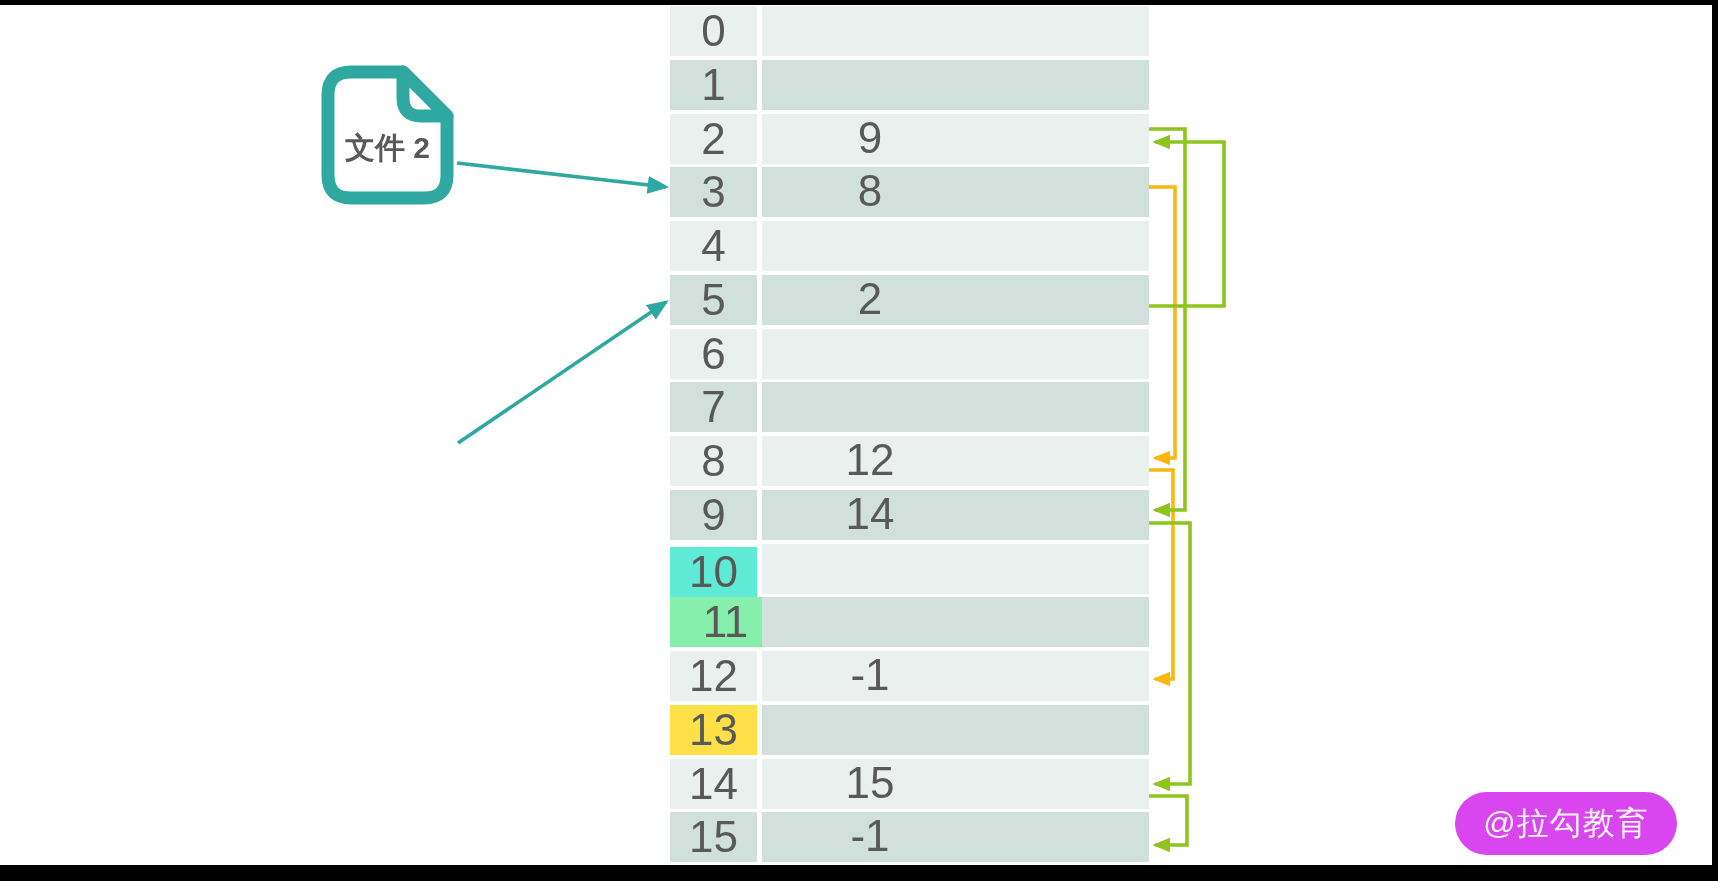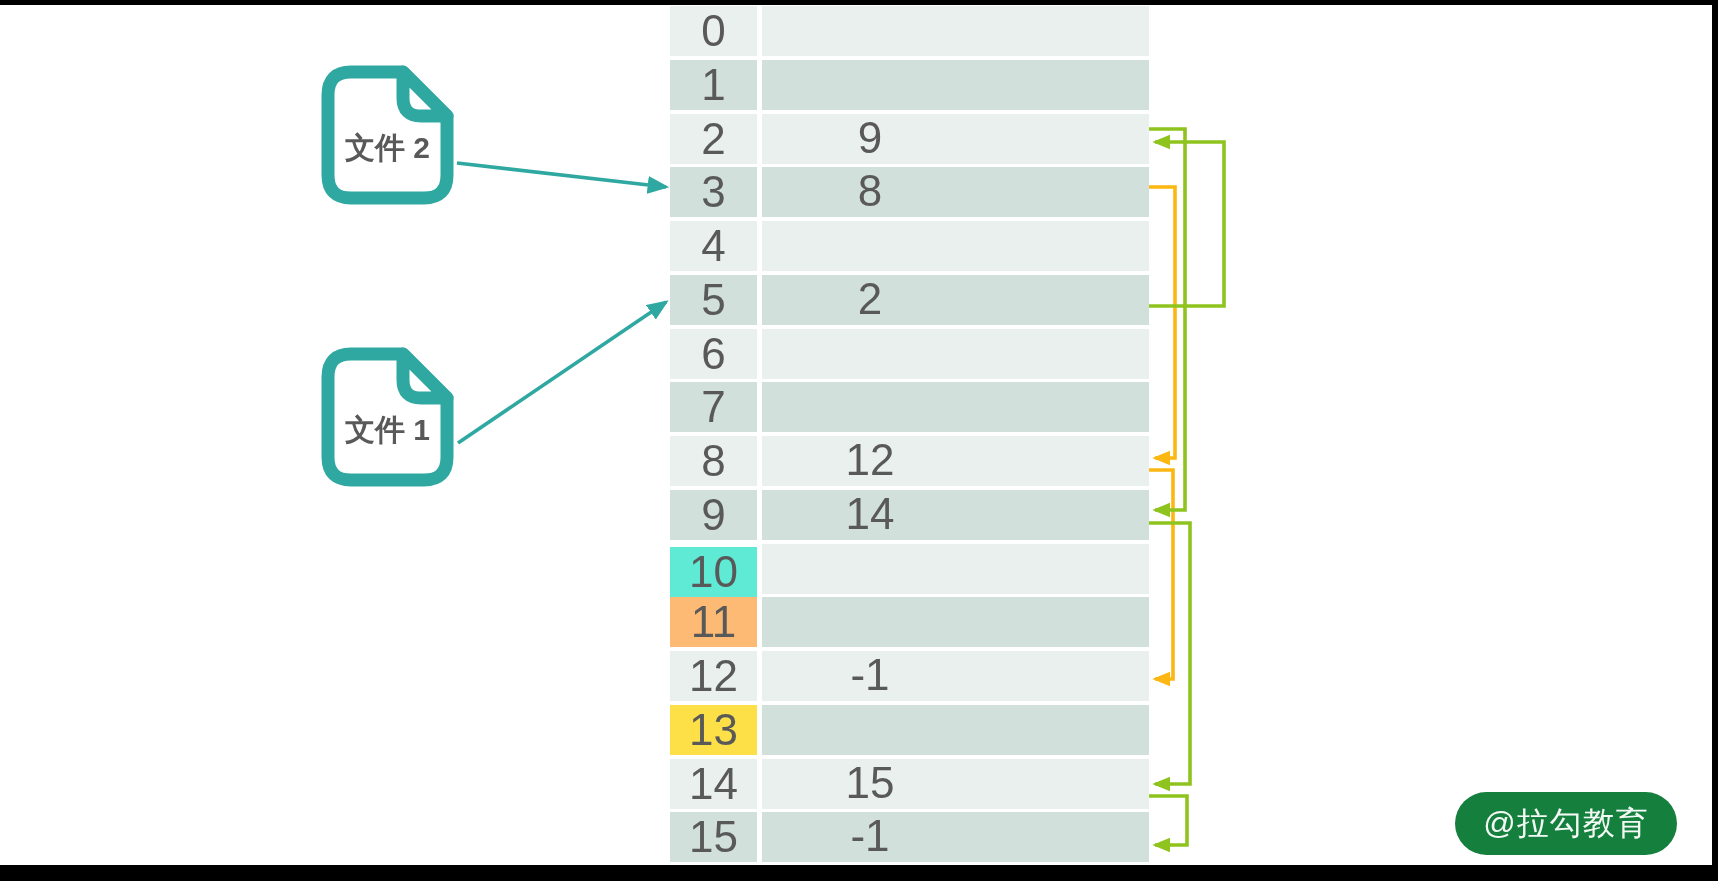--- a/index.html
+++ b/index.html
@@ -32,47 +32,40 @@
     position:absolute;left:0;top:59%;width:100%;transform:translateY(-50%);
     text-align:center;font-size:30px;font-weight:700;color:#595959;white-space:nowrap;
   }
 
   
   #overlay{position:absolute;left:0;top:0;width:1718px;height:881px;pointer-events:none;}
 
   
   #watermark{
     position:absolute;left:1455px;top:792px;width:222px;height:63px;border-radius:32px;
-    background:#15803d;display:flex;align-items:center;justify-content:center;
+    background:#d946ef;display:flex;align-items:center;justify-content:center;
     font-size:32px;color:rgba(255,255,255,0.95);letter-spacing:1px;white-space:nowrap;
   }
 </style>
 </head>
 <body>
 
 <div id="stage">
   <div id="bar-top" class="bar"></div>
   <div id="bar-bottom" class="bar"></div>
   <div id="bar-right" class="bar"></div>
 
   <div class="file-card" id="file-card-0" style="left:320px;top:65px;">
     <svg width="135" height="140" viewBox="0 0 135 140">
       <path d="M83 7 L127 51 V110 Q127 133 104 133 H31 Q8 133 8 110 V30 Q8 7 31 7 Z" fill="#ffffff" stroke="#30A8A2" stroke-width="13" stroke-linejoin="round"></path>
       <path d="M83 7 L83 33 Q83 51 101 51 L127 51 Z" fill="#ffffff" stroke="#30A8A2" stroke-width="13" stroke-linejoin="round"></path>
     </svg>
     <span class="file-label">文件 2</span>
   </div>
 
-  <div class="file-card" id="file-card-1" style="left:320px;top:347px;">
-    <svg width="135" height="140" viewBox="0 0 135 140">
-      <path d="M83 7 L127 51 V110 Q127 133 104 133 H31 Q8 133 8 110 V30 Q8 7 31 7 Z" fill="#ffffff" stroke="#30A8A2" stroke-width="13" stroke-linejoin="round"></path>
-      <path d="M83 7 L83 33 Q83 51 101 51 L127 51 Z" fill="#ffffff" stroke="#30A8A2" stroke-width="13" stroke-linejoin="round"></path>
-    </svg>
-    <span class="file-label">文件 1</span>
-  </div>
 
   <div id="fat-table">
       <div class="fat-row" style="top: 6px;">
         <div class="idx-cell" style="top: 0px; background: rgb(233, 240, 238);">0</div>
         <div class="val-cell" style="background: rgb(233, 240, 238);">
           <span class="val-text"></span>
         </div>
       </div>
       <div class="fat-row" style="top: 59.75px;">
         <div class="idx-cell" style="top: 0px; background: rgb(210, 224, 220);">1</div>
@@ -128,21 +121,21 @@
           <span class="val-text">14</span>
         </div>
       </div>
       <div class="fat-row" style="top: 543.5px;">
         <div class="idx-cell" style="top: 3px; background: #5eead4;">10</div>
         <div class="val-cell" style="background: rgb(233, 240, 238);">
           <span class="val-text"></span>
         </div>
       </div>
       <div class="fat-row" style="top: 597.25px;">
-        <div class="idx-cell" style="top: 0px; background: #fdba74;">11</div>
+        <div class="idx-cell" style="top: 0px; background: #86efac; padding-left: 12px;">11</div>
         <div class="val-cell" style="background: rgb(210, 224, 220);">
           <span class="val-text"></span>
         </div>
       </div>
       <div class="fat-row" style="top: 651px;">
         <div class="idx-cell" style="top: 0px; background: rgb(233, 240, 238);">12</div>
         <div class="val-cell" style="background: rgb(233, 240, 238);">
           <span class="val-text">-1</span>
         </div>
       </div>

